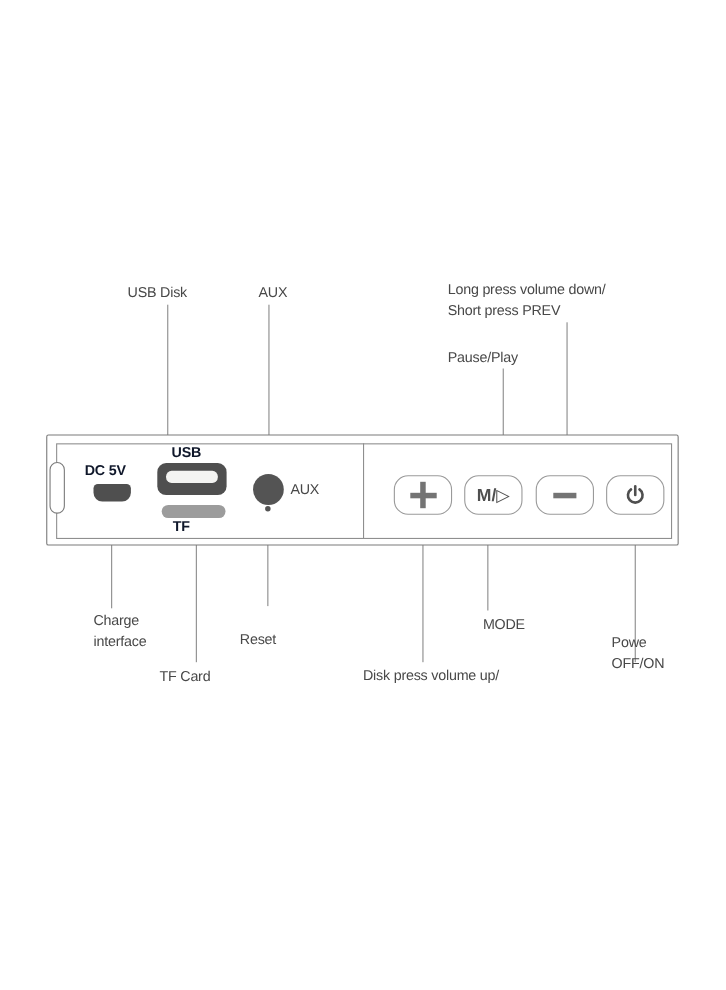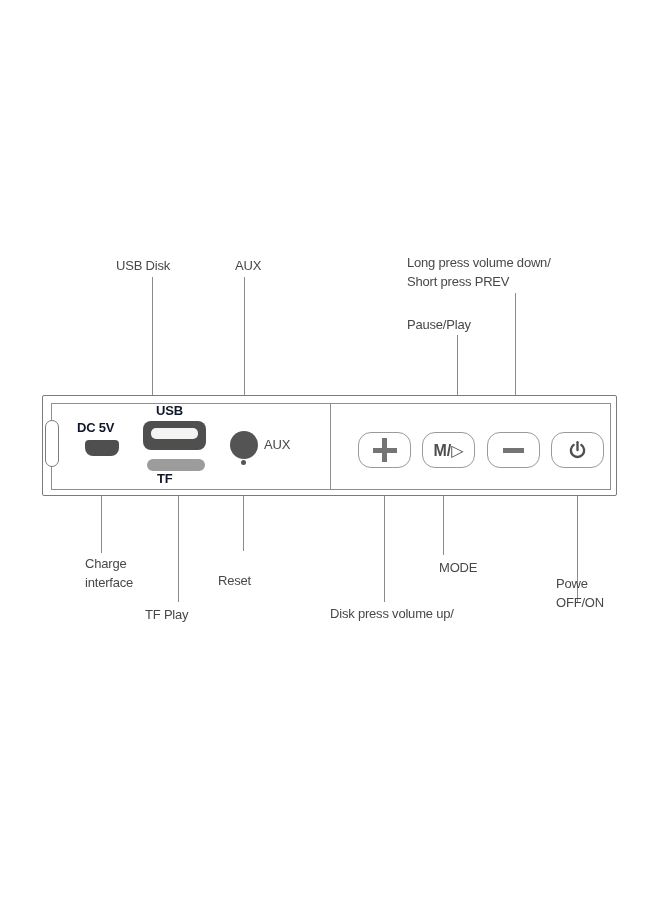--- a/index.html
+++ b/index.html
@@ -125,21 +125,21 @@
       <path d="M12 2.5 L12 11.5" fill="none" stroke="#4f4f4f" stroke-width="2.7" stroke-linecap="round"></path>
       <path d="M7.6 5.6 a 7.6 7.6 0 1 0 8.8 0" fill="none" stroke="#4f4f4f" stroke-width="2.7" stroke-linecap="round"></path>
     </svg>
   </div>
 
   <div class="label two-line" style="left:85px;top:554px;">
     <span>Charge</span><br>
     <span>interface</span>
   </div>
   <div class="label" style="left:218px;top:560px;margin-top:12px;">Reset</div>
-  <div class="label" style="left:145px;top:606px;">TF Play</div>
+  <div class="label" style="left:145px;top:606px;">TF Card</div>
   <div class="label" style="left:439px;top:559px;">MODE</div>
   <div class="label two-line" style="left:330px;top:604px;">
     <span>Disk press volume up/</span><br>
   </div>
   <div class="label two-line" style="left:556px;top:574px;">
     <span>Powe</span><br>
     <span>OFF/ON</span>
   </div>
 
 </div>

